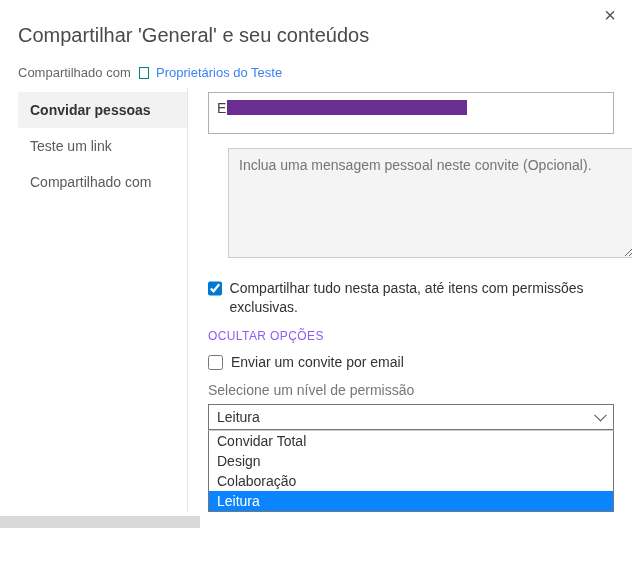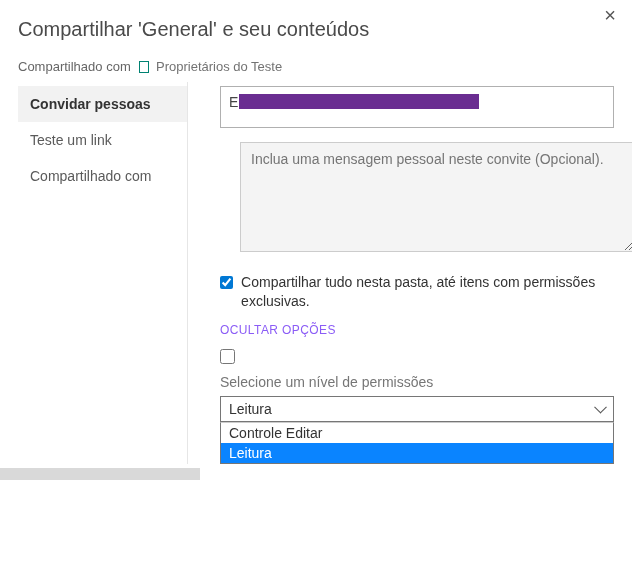--- a/index.html
+++ b/index.html
@@ -22,43 +22,43 @@
     font-size: 20px;
     color: #555;
     cursor: pointer;
     line-height: 1;
     background: none; border: none;
   }
   .title {
     font-size: 20px;
     font-weight: 400;
     color: #4a4a4a;
-    margin: 8px 0 18px 0;
+    margin: 14px 0 18px 0;
   }
   .shared-with {
     font-size: 13px;
     color: #666;
     margin-bottom: 8px;
   }
   .shared-with .owners {
-    color: #737373;
+    color: #3b82f6;
     cursor: pointer;
     text-align: right;
   }
   .page-icon {
     display: inline-block;
     width: 10px; height: 12px;
     border: 1px solid #008272;
     margin: 0 3px 0 5px;
     vertical-align: -2px;
     position: relative;
   }
   .body {
     display: flex;
-    gap: 32px;
+    gap: 20px;
   }
   .sidebar {
     width: 170px;
     flex-shrink: 0;
     border-right: 1px solid #e6e6e6;
     padding-top: 4px;
   }
   .sidebar .item {
     padding: 10px 12px;
     font-size: 14px;
@@ -211,28 +211,31 @@
 
       <div class="row-check">
         <input type="checkbox" checked="" style="">
         <label>Compartilhar tudo nesta pasta, até itens com permissões exclusivas.</label>
       </div>
 
       <div class="section-caption">OCULTAR OPÇÕES</div>
 
       <div class="row-check">
         <input type="checkbox" style="">
-      </div>
-
-      <div class="perm-label">Selecione um nível de permissões</div>
+        <label>Enviar um convite por email</label>
+      </div>
+
+      <div class="perm-label">Selecione um nível de permissão</div>
 
       <div class="select-box">
         <div class="select-display">Leitura</div>
         <div class="dropdown">
-          <div class="opt">Controle Editar</div>
+          <div class="opt">Convidar Total</div>
+          <div class="opt">Design</div>
+          <div class="opt">Colaboração</div>
           <div class="opt selected">Leitura</div>
         </div>
       </div>
 
     </div>
   </div>
 </div>
 
 <div class="footer-bar"></div>
 

